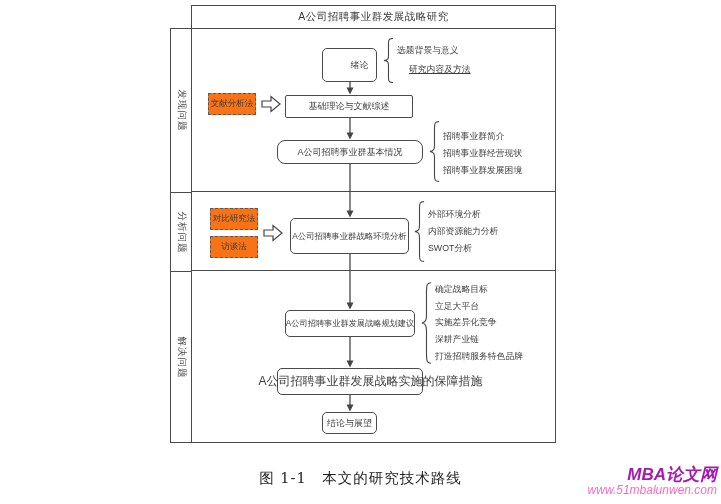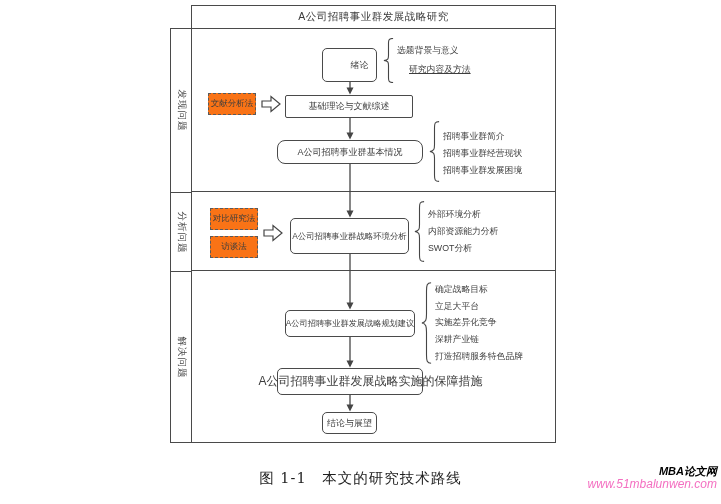--- a/index.html
+++ b/index.html
@@ -29,21 +29,21 @@
   .rounded { border-radius:5px; }
   .dashed { border:1px dashed #5a5a5a; background:#f97316; display:flex; align-items:center;
     justify-content:center; font-size:8.5px; white-space:nowrap; color:#3d3d3d; z-index:3; }
   .brace-item { font-size:8.8px; white-space:nowrap; color:#3d3d3d; z-index:3; }
   .brace-svg { z-index:2; }
   svg.overlay { left:0; top:0; z-index:2; pointer-events:none; }
   
   .caption { left:0; top:469px; width:721px; text-align:center;
     font-family:"DejaVu Serif","Liberation Serif",serif; font-size:14.5px; color:#1f1f1f; letter-spacing:1px; }
   .wm { right:4px; top:466px; text-align:right; line-height:1.05; }
-  .wm-name { font-size:11px; font-weight:bold; font-style:italic; color:#000000;
+  .wm-name { font-size:17px; font-weight:bold; font-style:italic; color:#a21caf;
     font-family:"Liberation Sans",sans-serif; }
   .wm-url { font-size:12px; font-style:italic; color:#f46fc1;
     font-family:"Liberation Sans",sans-serif;text-align:center; }
 </style>
 </head>
 <body>
 
 <div id="canvas">
 
   <div class="abs frame-main">

